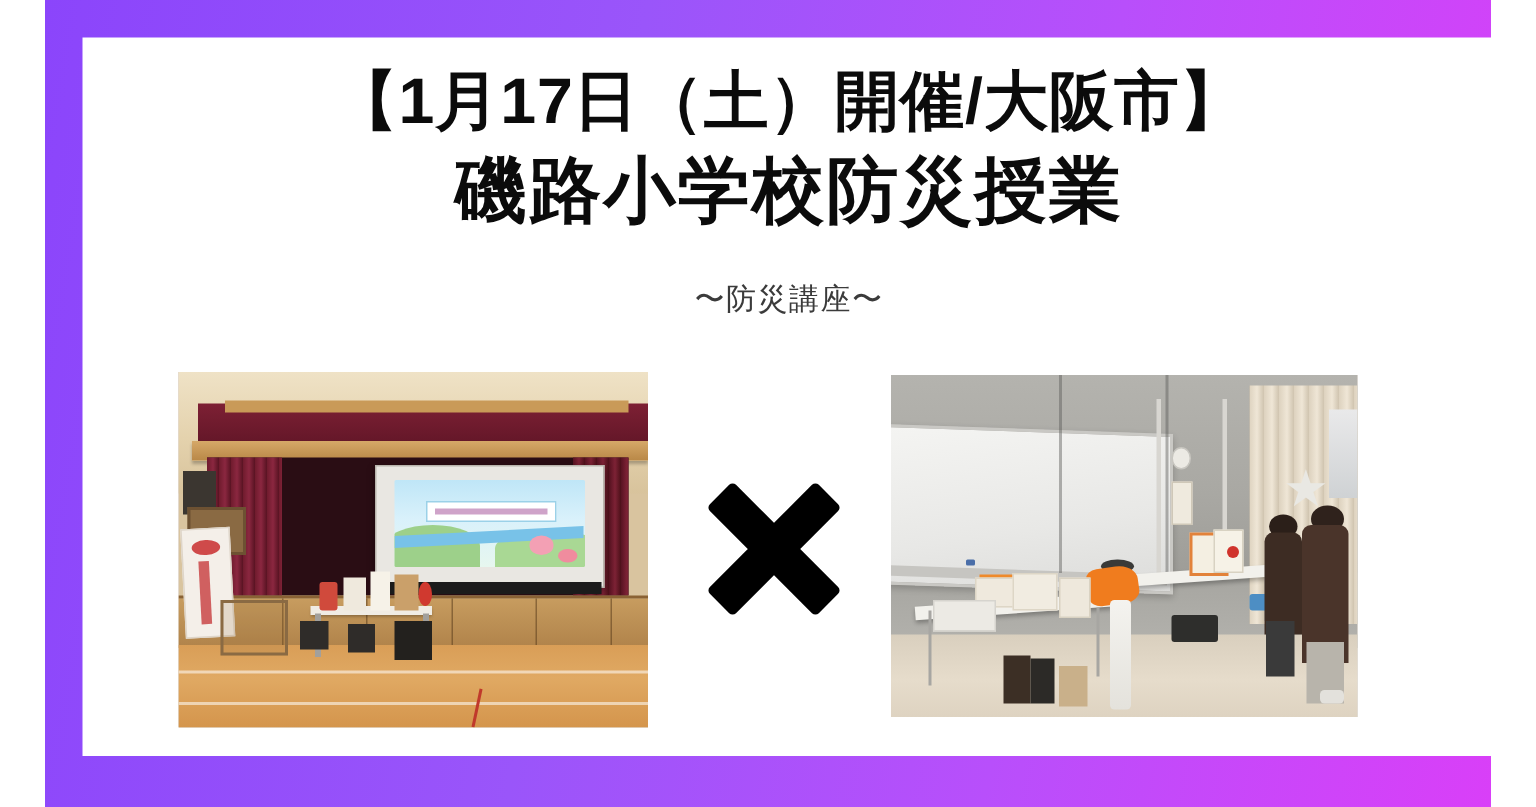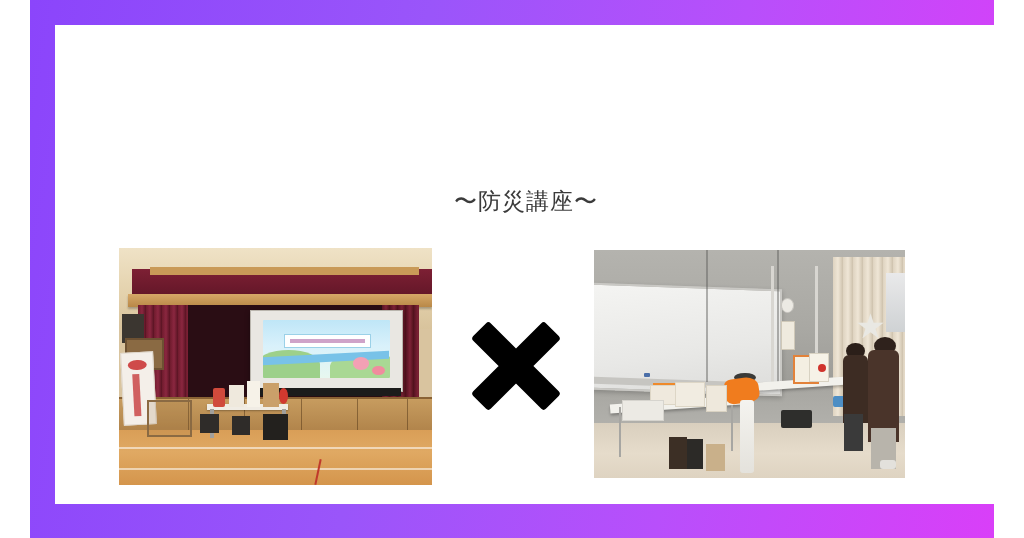--- a/index.html
+++ b/index.html
@@ -27,21 +27,21 @@
   .title-line1{
     font-size:43px;line-height:1.16;font-weight:700;color:#0b0b0b;
     letter-spacing:.5px;white-space:nowrap;
   }
   .title-line2{
     font-size:48px;line-height:1.18;font-weight:800;color:#0b0b0b;
     letter-spacing:1.5px;white-space:nowrap;margin-top:6px;
   }
   .subtitle{
     position:absolute;left:55px;top:186px;width:942px;text-align:center;
-    font-size:23px;font-weight:500;color:#3b3b3b;letter-spacing:1px;
+    font-size:20px;font-weight:500;color:#3b3b3b;letter-spacing:1px;
   }
 
   
   .photo{position:absolute;overflow:hidden;background:#cfc6bb;}
   #photo-left{left:119px;top:248px;width:313px;height:237px;}
   #photo-right{left:594px;top:250px;width:311px;height:228px;}
 
   .cross{
     position:absolute;left:470px;top:320px;width:92px;height:92px;
   }
@@ -197,20 +197,24 @@
     background:#4d8ec4;border-radius:2px;}
 </style>
 </head>
 <body>
 
 <div id="stage">
 
   <div class="frame"></div>
   <div class="card"></div>
 
+  <div class="title-wrap">
+    <div class="title-line1">【1月17日（土）開催/大阪市】</div>
+    <div class="title-line2">磯路小学校防災授業</div>
+  </div>
 
   <div class="subtitle">〜防災講座〜</div>
 
   <div class="photo" id="photo-left">
     <div class="gym">
       <div class="wall"></div>
       <div class="prosc"></div>
       <div class="beam2"></div>
       <div class="beam"></div>
       <div class="stage"></div>

